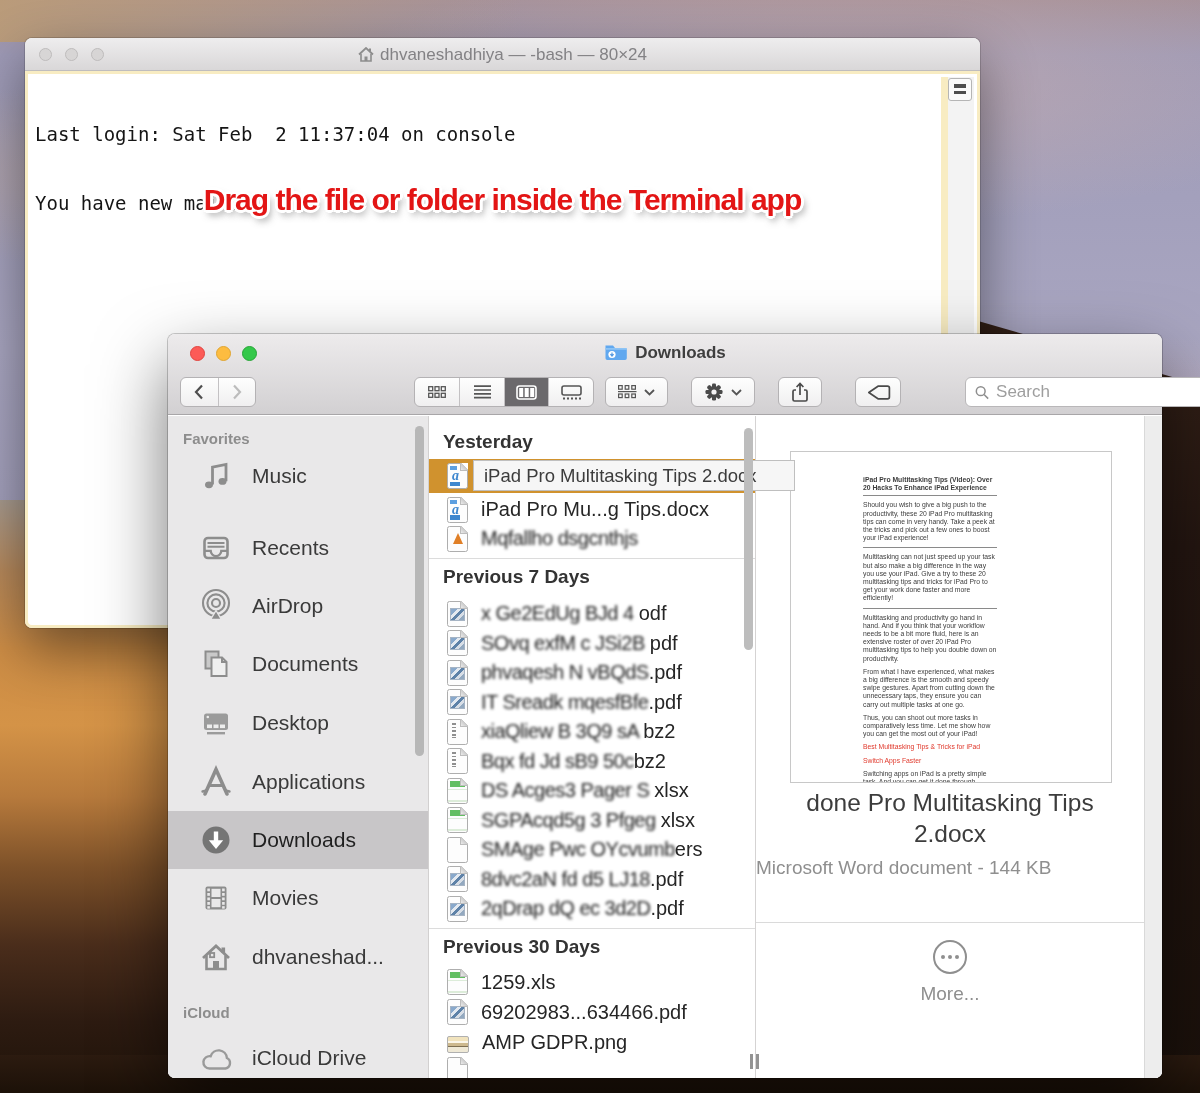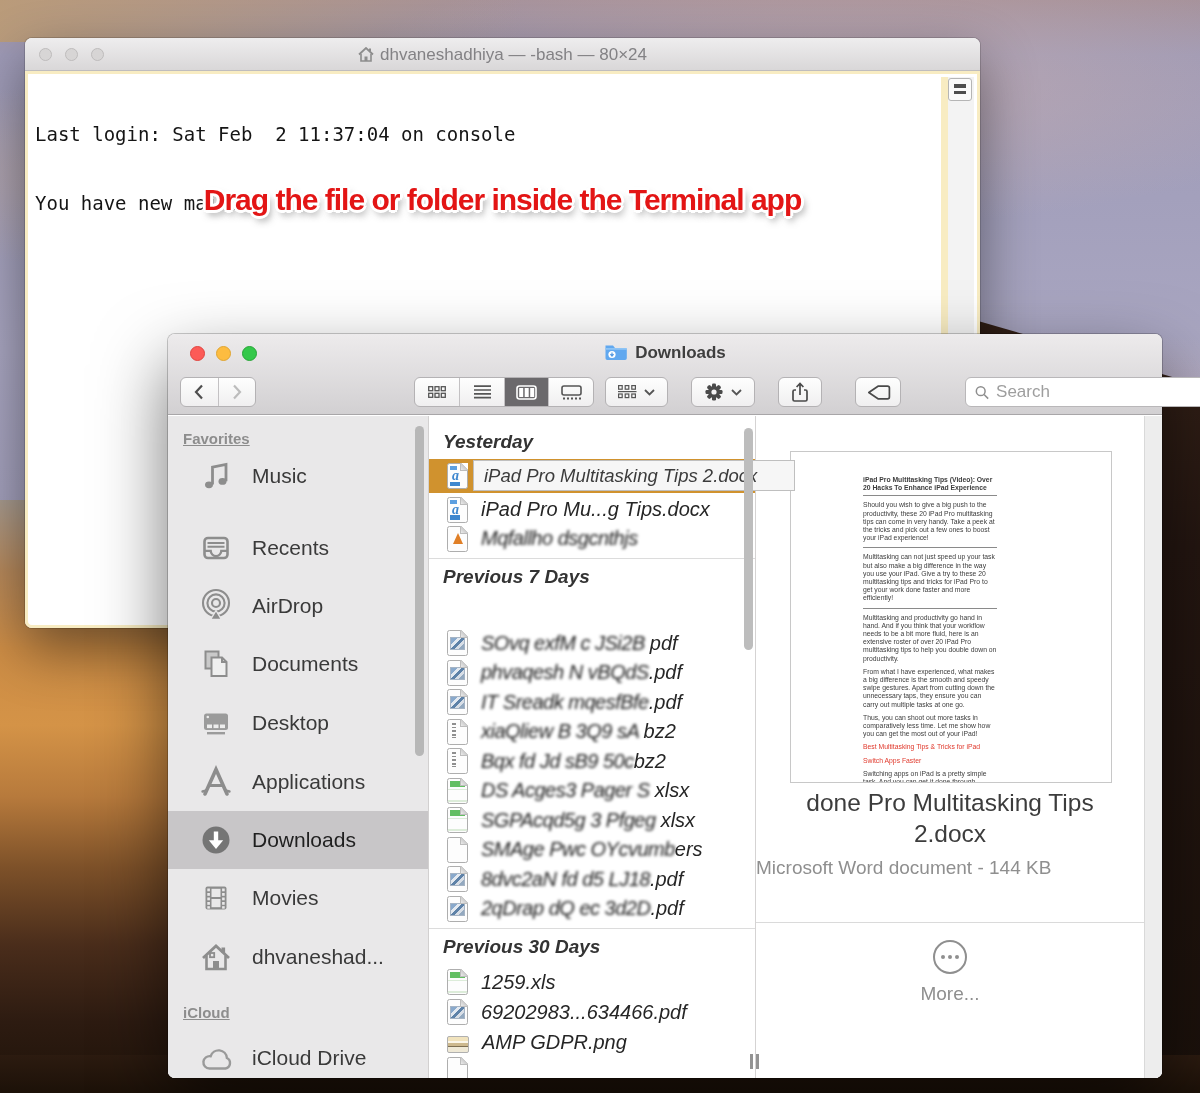--- a/index.html
+++ b/index.html
@@ -96,30 +96,30 @@
   .chev-dn { margin-left:7px; }
   .search { left:797px; top:43px; width:357px; height:30px; background:#fff; border:1px solid #b9b7b9; border-radius:6px;
     display:flex; align-items:center; padding:0 9px; }
   .search input { border:none; outline:none; width:100%; font-size:17px; color:#444; background:transparent; margin-left:7px; font-family:"Liberation Sans",sans-serif; }
   .search input::placeholder { color:#9e9e9e; }
 
   .f-body { left:0; top:82px; right:0; bottom:0; border-radius:0 0 7px 7px; background:#fff; overflow:hidden; }
 
   
   .sidebar { left:0; top:0; bottom:0; width:260px; background:#e9e8e9; }
-  .sb-header { left:15px; font-size:15px; font-weight:bold; color:#8d8d8d;text-decoration:underline; }
+  .sb-header { left:15px; font-size:15px; font-weight:bold; color:#8d8d8d; }
   .sb-item { left:0; width:100%; height:58px; display:flex; align-items:center; }
   .sb-item .ic { width:36px; height:36px; margin-left:30px; flex:none; }
   .sb-item .lb { margin-left:18px; font-size:21px; color:#3a3a3a; white-space:nowrap; overflow:hidden; }
   .sb-sel { background:#c8c6c8; }
   .sb-scroll { right:4px; top:10px; width:9px; height:330px; background:#aeaeae; border-radius:5px; opacity:.85; }
   .sb-div { left:260px; top:0; bottom:0; width:1px; background:#d2d0d0; }
 
   
-  .list { left:261px; top:0; bottom:0; width:326px; background:#fff;font-style:italic; }
+  .list { left:261px; top:0; bottom:0; width:326px; background:#fff; }
   .lsec { left:0; width:326px; padding-left:14px; font-size:19px; font-weight:bold; color:#333; display:flex; align-items:center; }
   .lsec.bt { border-top:1px solid #dcdcdc; }
   .lrow { left:0; width:326px; height:29.5px; display:flex; align-items:center; }
   .lrow .fi { margin-left:18px; }
   .lrow .nm { margin-left:13px; font-size:20px; color:#262626; white-space:nowrap; }
   .scr { filter:blur(1.8px); letter-spacing:-.5px; color:#1b1b1b; }
   .lrow-sel { background:#d0922e; overflow:visible; }
   .bubble { left:44px; top:1px; height:31px; line-height:29px; width:322px; background:#f6f6f6;
     border:1px solid #bfbfbf; padding:0 10px; font-size:18.5px; color:#3c3c3c; white-space:nowrap; overflow:hidden; z-index:6; }
   .list-scroll { left:576px; top:12px; width:9px; height:222px; background:#bdbdbd; border-radius:5px; z-index:7; }
@@ -440,20 +440,24 @@
           </span>
         <span class="nm">iPad Pro Mu...g Tips.docx</span>
       </div>
       <div class="abs lrow" style="top:108px">
         <span class="fi fi-vlc"></span>
         <span class="nm"><span class="scr">Mqfallho dsgcnthjs</span></span>
       </div>
 
       <div class="abs lsec bt" style="top:142px;height:36px">Previous 7 Days</div>
 
+      <div class="abs lrow" style="top:183px">
+          <span class="fi fi-pdf"></span>
+          <span class="nm"><span class="scr">x Ge2EdUg BJd 4 </span><span>odf</span></span>
+        </div>
       <div class="abs lrow" style="top:212.5px">
           <span class="fi fi-pdf"></span>
           <span class="nm"><span class="scr">SOvq exfM c JSi2B </span><span>pdf</span></span>
         </div>
       <div class="abs lrow" style="top:242px">
           <span class="fi fi-pdf"></span>
           <span class="nm"><span class="scr">phvaqesh N vBQdS</span><span>.pdf</span></span>
         </div>
       <div class="abs lrow" style="top:271.5px">
           <span class="fi fi-pdf"></span>

